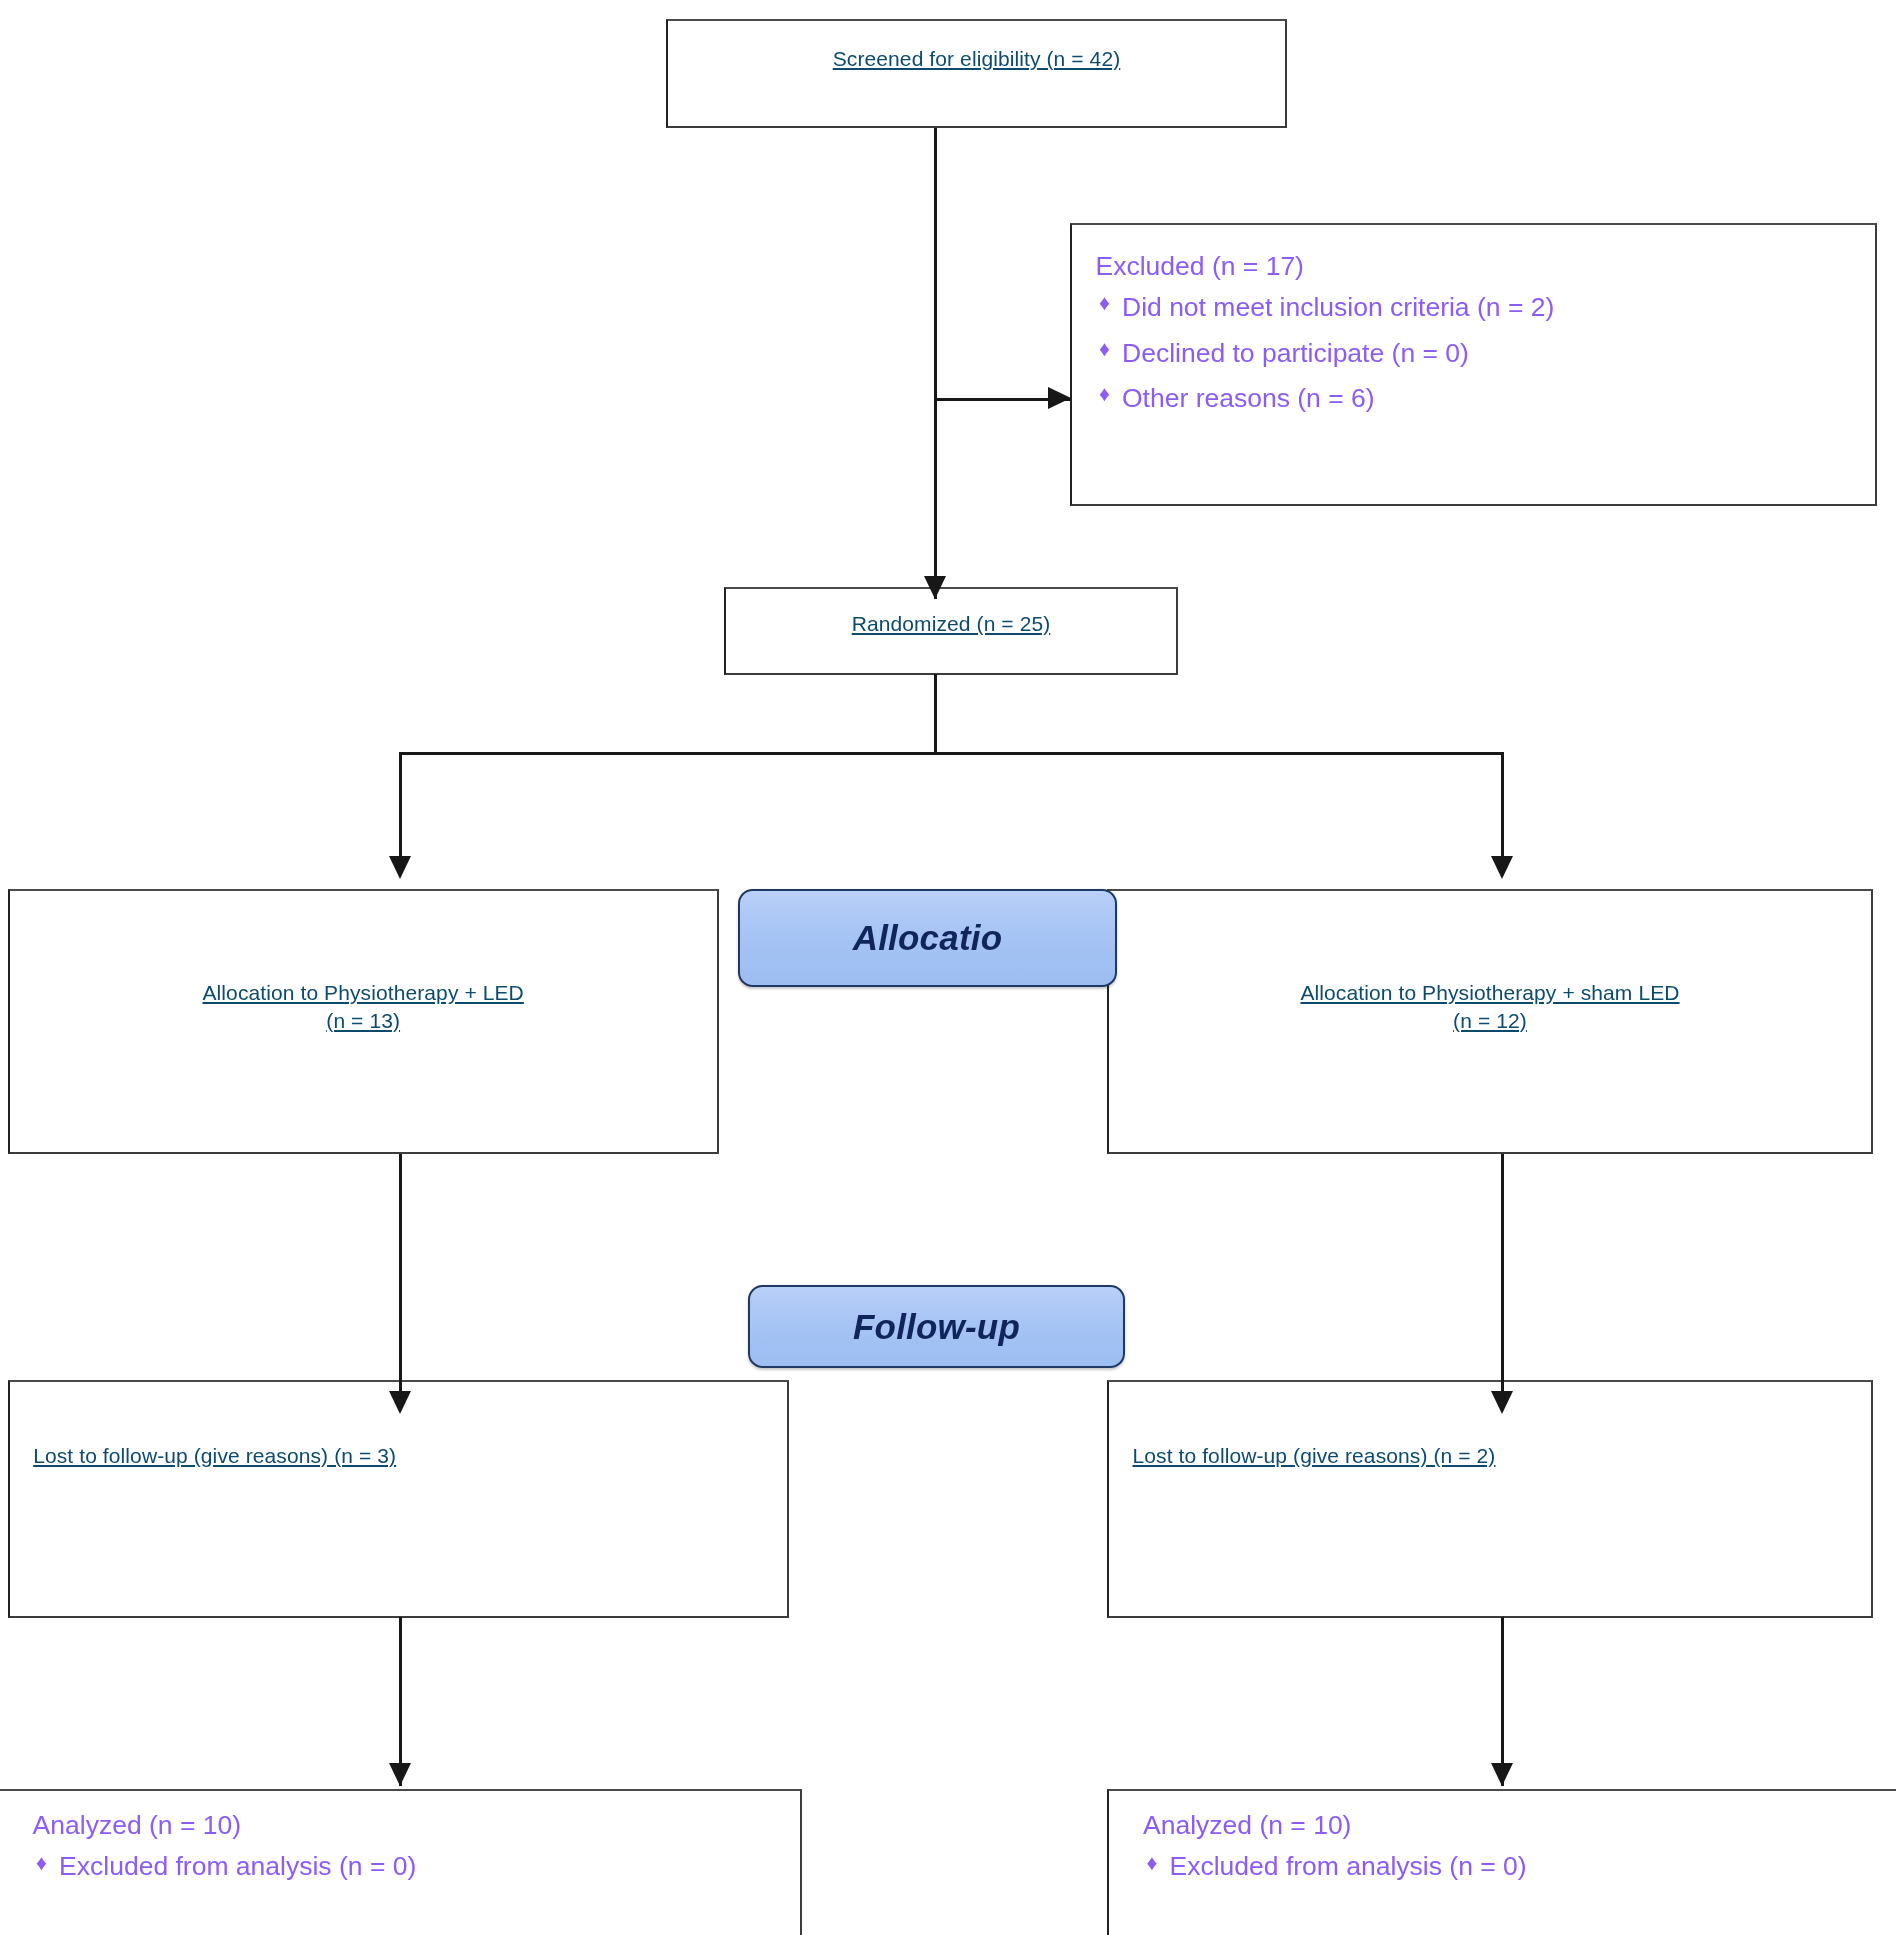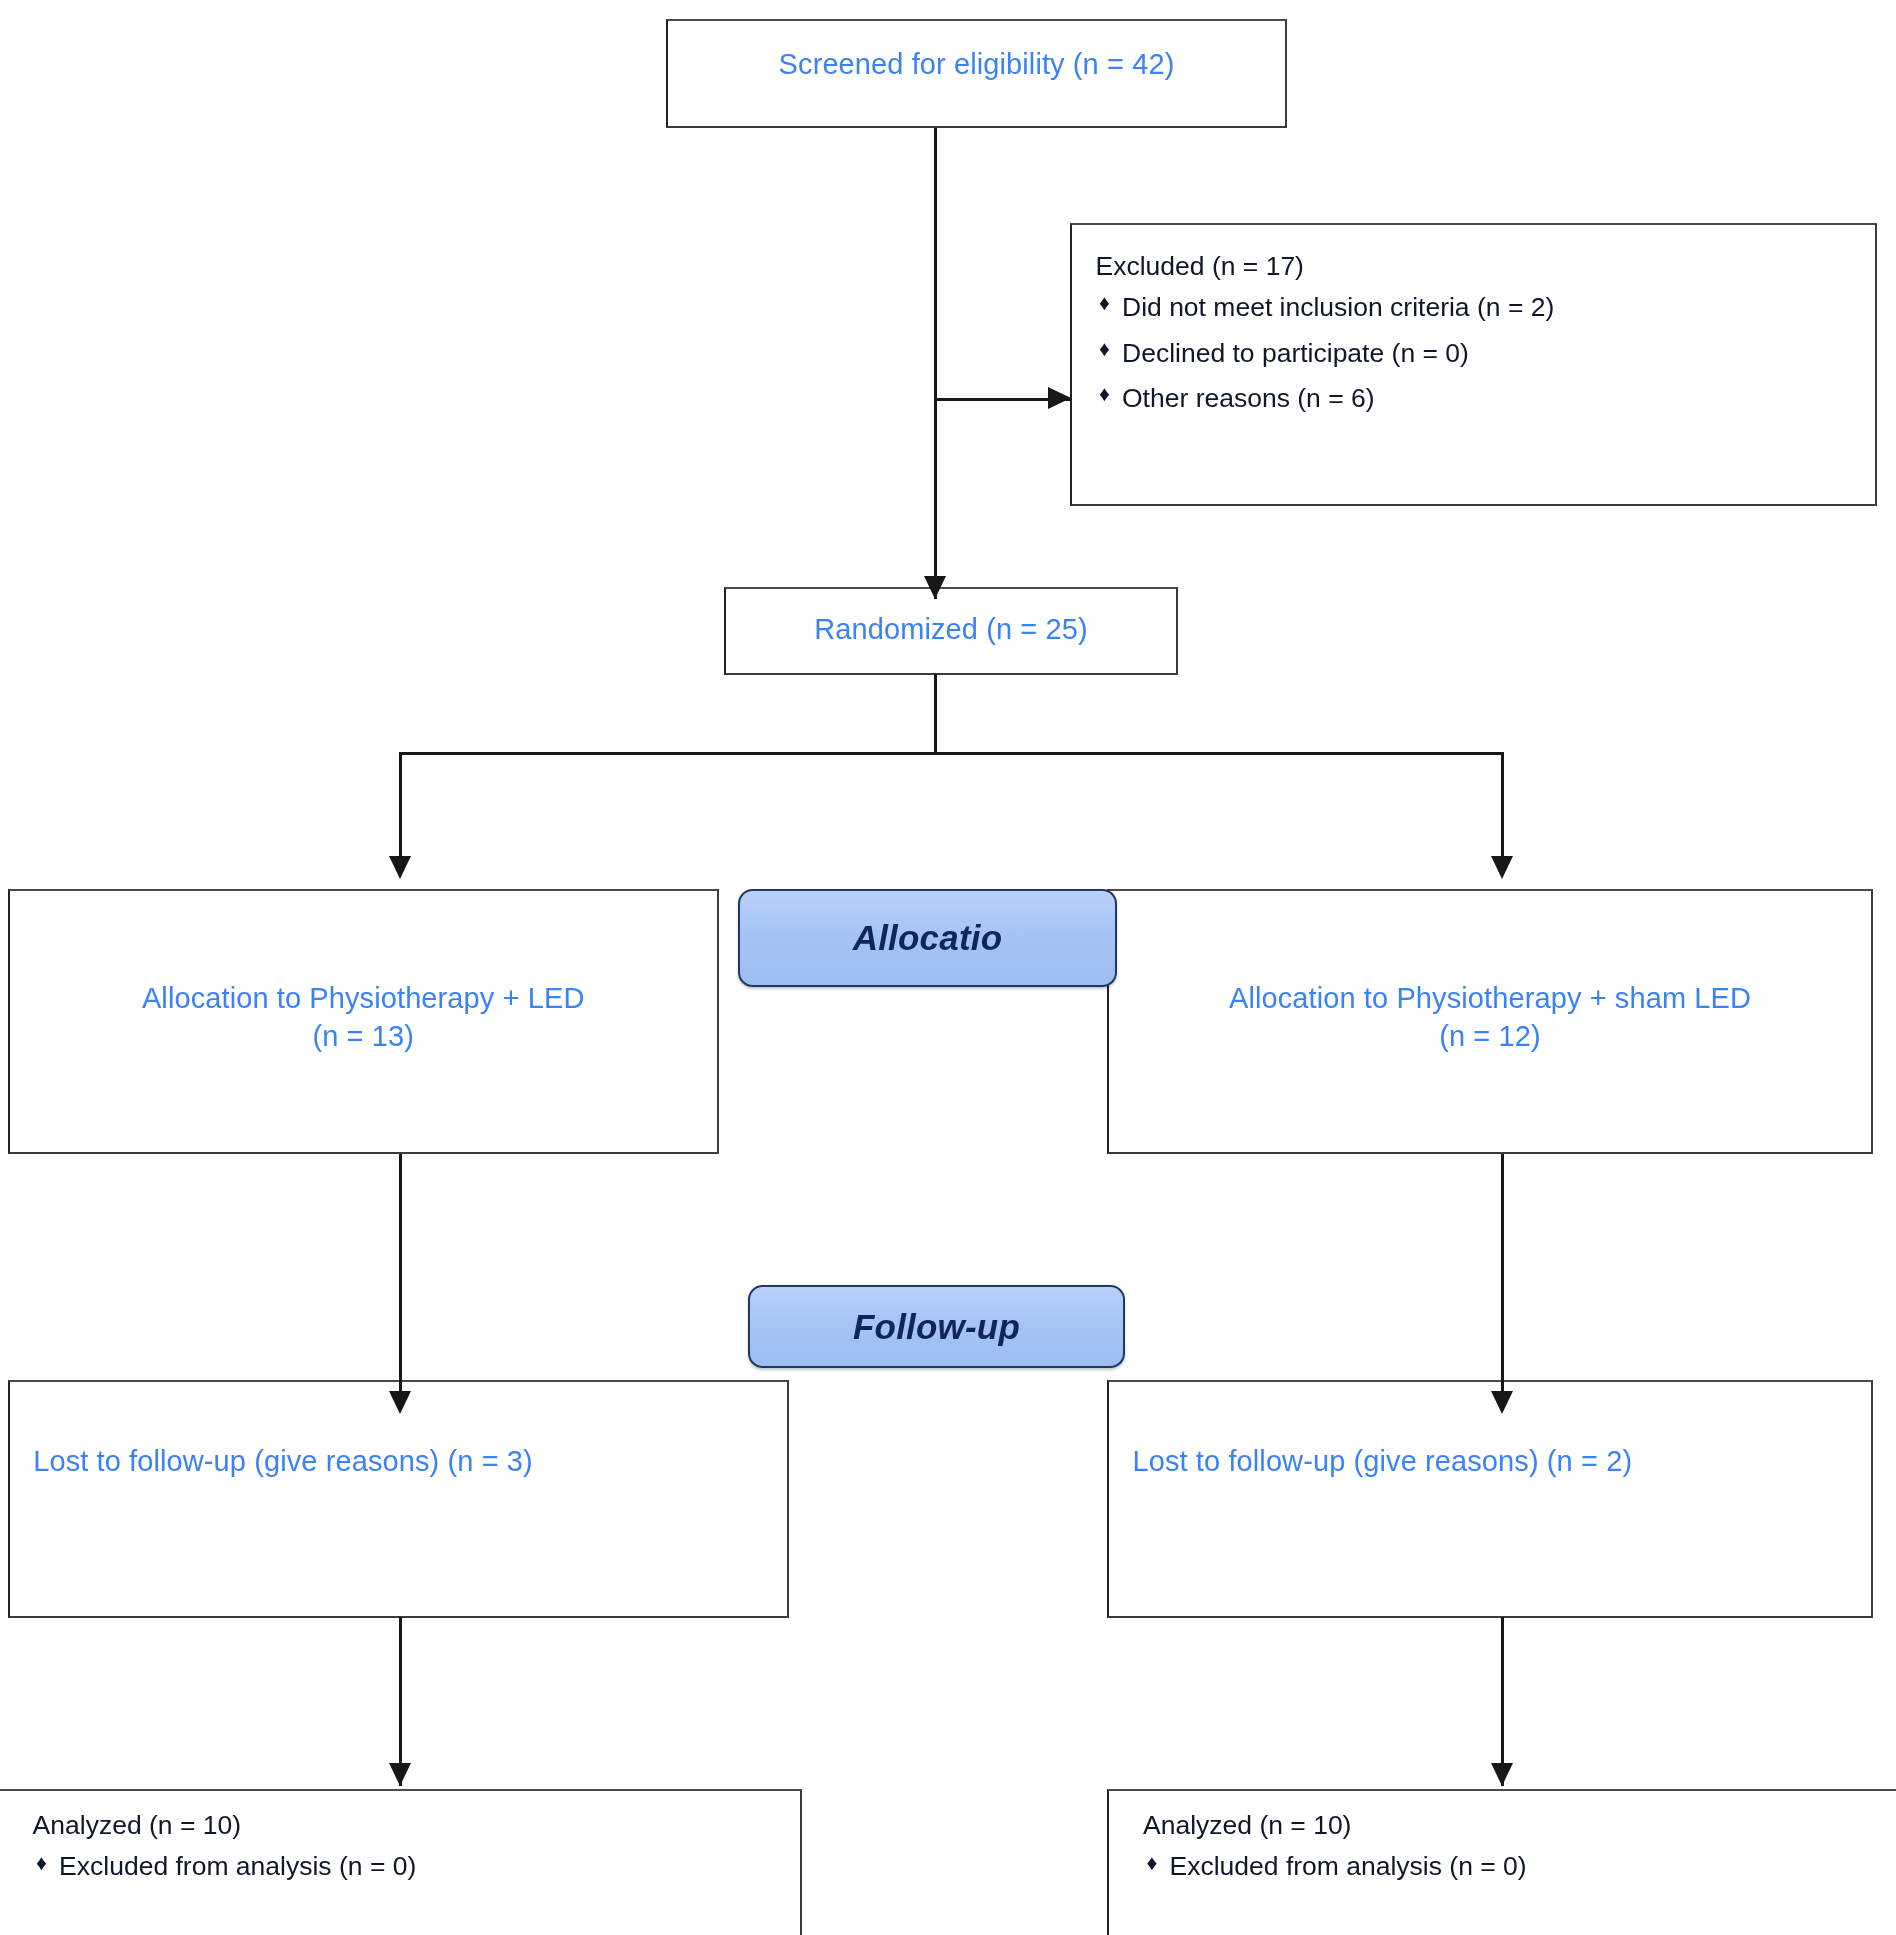--- a/index.html
+++ b/index.html
@@ -22,36 +22,37 @@
   .fbox {
     position: absolute;
     box-sizing: border-box;
     background: #ffffff;
     border: 2.1px solid #3b3b3b;
     border-top-color: #4a4a4a;
     border-left-color: #222222;
   }
   .fbox-txt {
     position: absolute;
-    color: #3b82f6;
-    font-size: 29px;
+    color: #0c4a6e;
+    font-size: 21px;
     line-height: 1.32;
     letter-spacing: 0.1px;
     white-space: pre-line;
+    text-decoration: underline;
   }
   .center-txt {
     text-align: center;
     left: 0;
     right: 0;
   }
 
   
   .blist {
     position: absolute;
-    color: #0f172a;
+    color: #8b5cf6;
     font-size: 26.5px;
     line-height: 1.0;
   }
   .blist .head {
     margin: 0 0 14.6px 0;
   }
   .blist ul {
     list-style: none;
     margin: 0;
     padding: 0;

